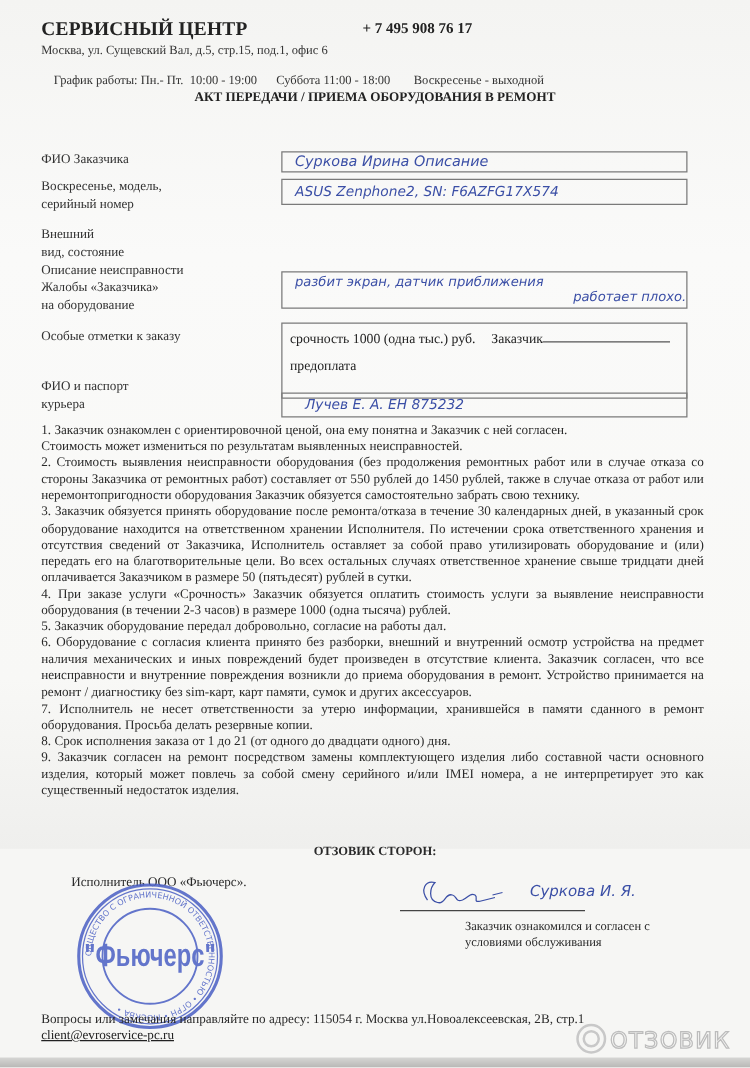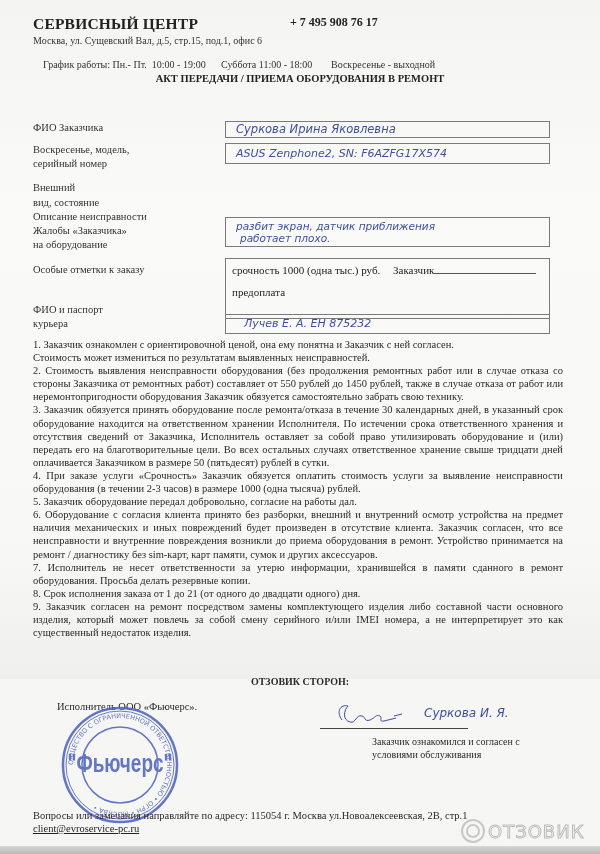--- a/index.html
+++ b/index.html
@@ -74,28 +74,28 @@
     <div>Жалобы «Заказчика»</div>
     <div>на оборудование</div>
   </div>
   <div class="abs lbl" style="left:33px;top:263px;">Особые отметки к заказу</div>
   <div class="abs lbl" style="left:33px;top:303px;">
     <div>ФИО и паспорт</div>
     <div>курьера</div>
   </div>
 
   <div class="abs box" style="left:225px;top:121px;width:325px;height:17px;">
-    <div class="hw" style="line-height:15px;font-size:11.5px;">Суркова Ирина Яковлевна</div>
+    <div class="hw" style="line-height:15px;font-size:11.5px;">Суркова Ирина Описание</div>
   </div>
   <div class="abs box" style="left:225px;top:143px;width:325px;height:21px;">
     <div class="hw" style="line-height:19px;">ASUS Zenphone2, SN: F6AZFG17X574</div>
   </div>
   <div class="abs box" style="left:225px;top:217px;width:325px;height:30px;">
     <div class="hw" style="line-height:12px;padding-top:2px;font-size:10.5px;">разбит экран, датчик приближения</div>
-    <div class="hw" style="line-height:12px;font-size:10.5px;padding-left:14px;">работает плохо.</div>
+    <div class="hw" style="line-height:12px;font-size:10.5px;padding-left:14px;text-align:right;">работает плохо.</div>
   </div>
   <div class="abs box" style="left:225px;top:258px;width:325px;height:61px;">
     <div class="pt" style="padding-top:4px;white-space:nowrap;">
       <span>срочность 1000 (одна тыс.) руб.</span>
       <span style="margin-left:10px;">Заказчик</span><span class="blank" style="width:102px;height:10px;"></span>
     </div>
     <div class="pt" style="padding-top:7px;">предоплата</div>
   </div>
   <div class="abs box" style="left:225px;top:314px;width:325px;height:20px;">
     <div class="hw" style="line-height:18px;padding-left:18px;">Лучев Е. А. ЕН 875232</div>

